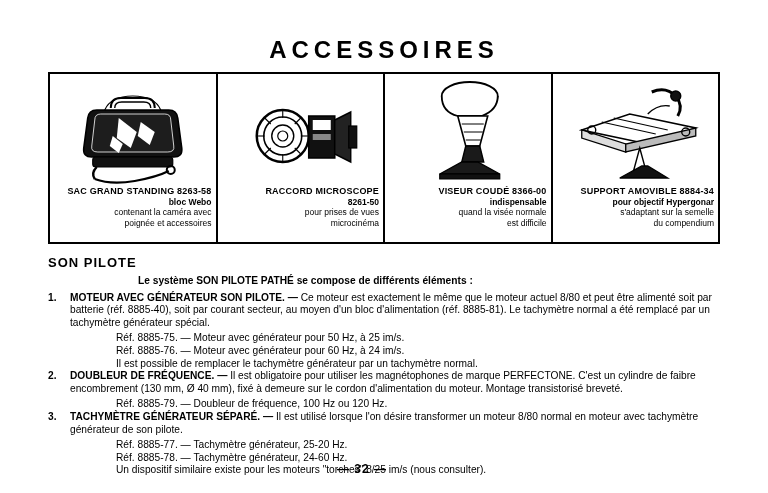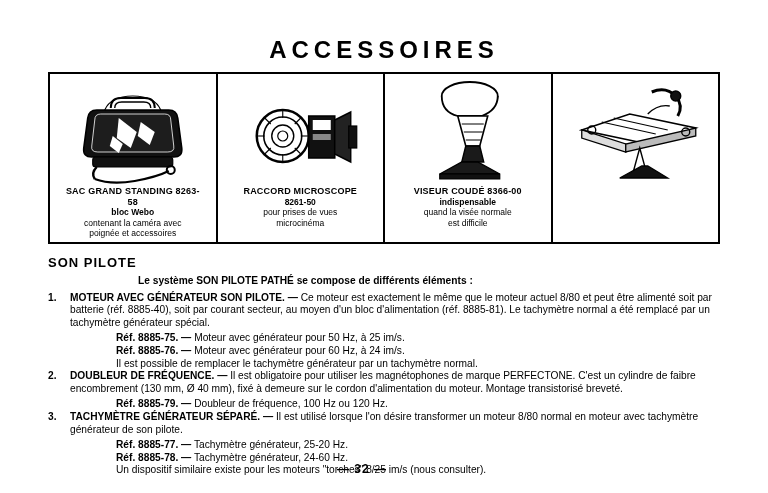--- a/index.html
+++ b/index.html
@@ -60,24 +60,24 @@
 
   .art {
     height: 112px;
     width: 100%;
     position: relative;
   }
   .art svg { display: block; width: 100%; height: 100%; }
 
   .caption {
     width: 100%;
-    text-align: center;
+    text-align: right;
     font-size: 8.5px;
     line-height: 10.5px;
-    padding: 0 12px;
+    padding: 0 4px;
     box-sizing: border-box;
   }
   .caption .line1 {
     font-weight: bold;
     font-size: 9px;
     letter-spacing: .2px;
   }
   .caption .line2 {
     font-weight: bold;
     font-size: 8.5px;
@@ -116,21 +116,21 @@
   .num {
     width: 22px;
     font-weight: bold;
     flex: 0 0 22px;
   }
   .itemtext { flex: 1 1 auto; }
   .lead { font-weight: bold; }
   .indent { margin-left: 68px; }
   .indent2 { margin-left: 68px; }
   .refline { margin-left: 68px; }
-  .refline .r { font-weight: bold; }
+  .refline .r { font-weight: normal; }
   .plain { }
   .pagenum {
     position: absolute;
     left: 0;
     top: 462px;
     width: 724px;
     text-align: center;
     font-size: 12px;
     font-weight: bold;
     letter-spacing: 1px;
@@ -242,20 +242,26 @@
             <path d="M46 48 l54 12"></path>
             <path d="M58 44 l54 12"></path>
           </g>
           <circle cx="36" cy="56" r="4" fill="none" stroke="#000" stroke-width="1.4"></circle>
           <circle cx="130" cy="58" r="4" fill="none" stroke="#000" stroke-width="1.4"></circle>
           <path d="M84 74 l6 22 h-12 z" fill="#fff" stroke="#000" stroke-width="1.4"></path>
           <path d="M64 104 l22 -12 h6 l20 12 z" fill="#111" stroke="#000" stroke-width="1.3"></path>
           <path d="M92 40 q10 -10 22 -8" fill="none" stroke="#000" stroke-width="1.4"></path>
         </svg>
       </div>
+      <div class="caption">
+        <div class="line1">SUPPORT AMOVIBLE 8884-34</div>
+        <div class="line2">pour objectif Hypergonar</div>
+        <div class="line3">s'adaptant sur la semelle</div>
+        <div class="line4">du compendium</div>
+      </div>
     </div>
 
   </div>
 
   <div class="section-title">SON PILOTE</div>
 
   <div class="body">
 
     <div class="intro">Le système SON PILOTE PATHÉ se compose de différents éléments :</div>
 

